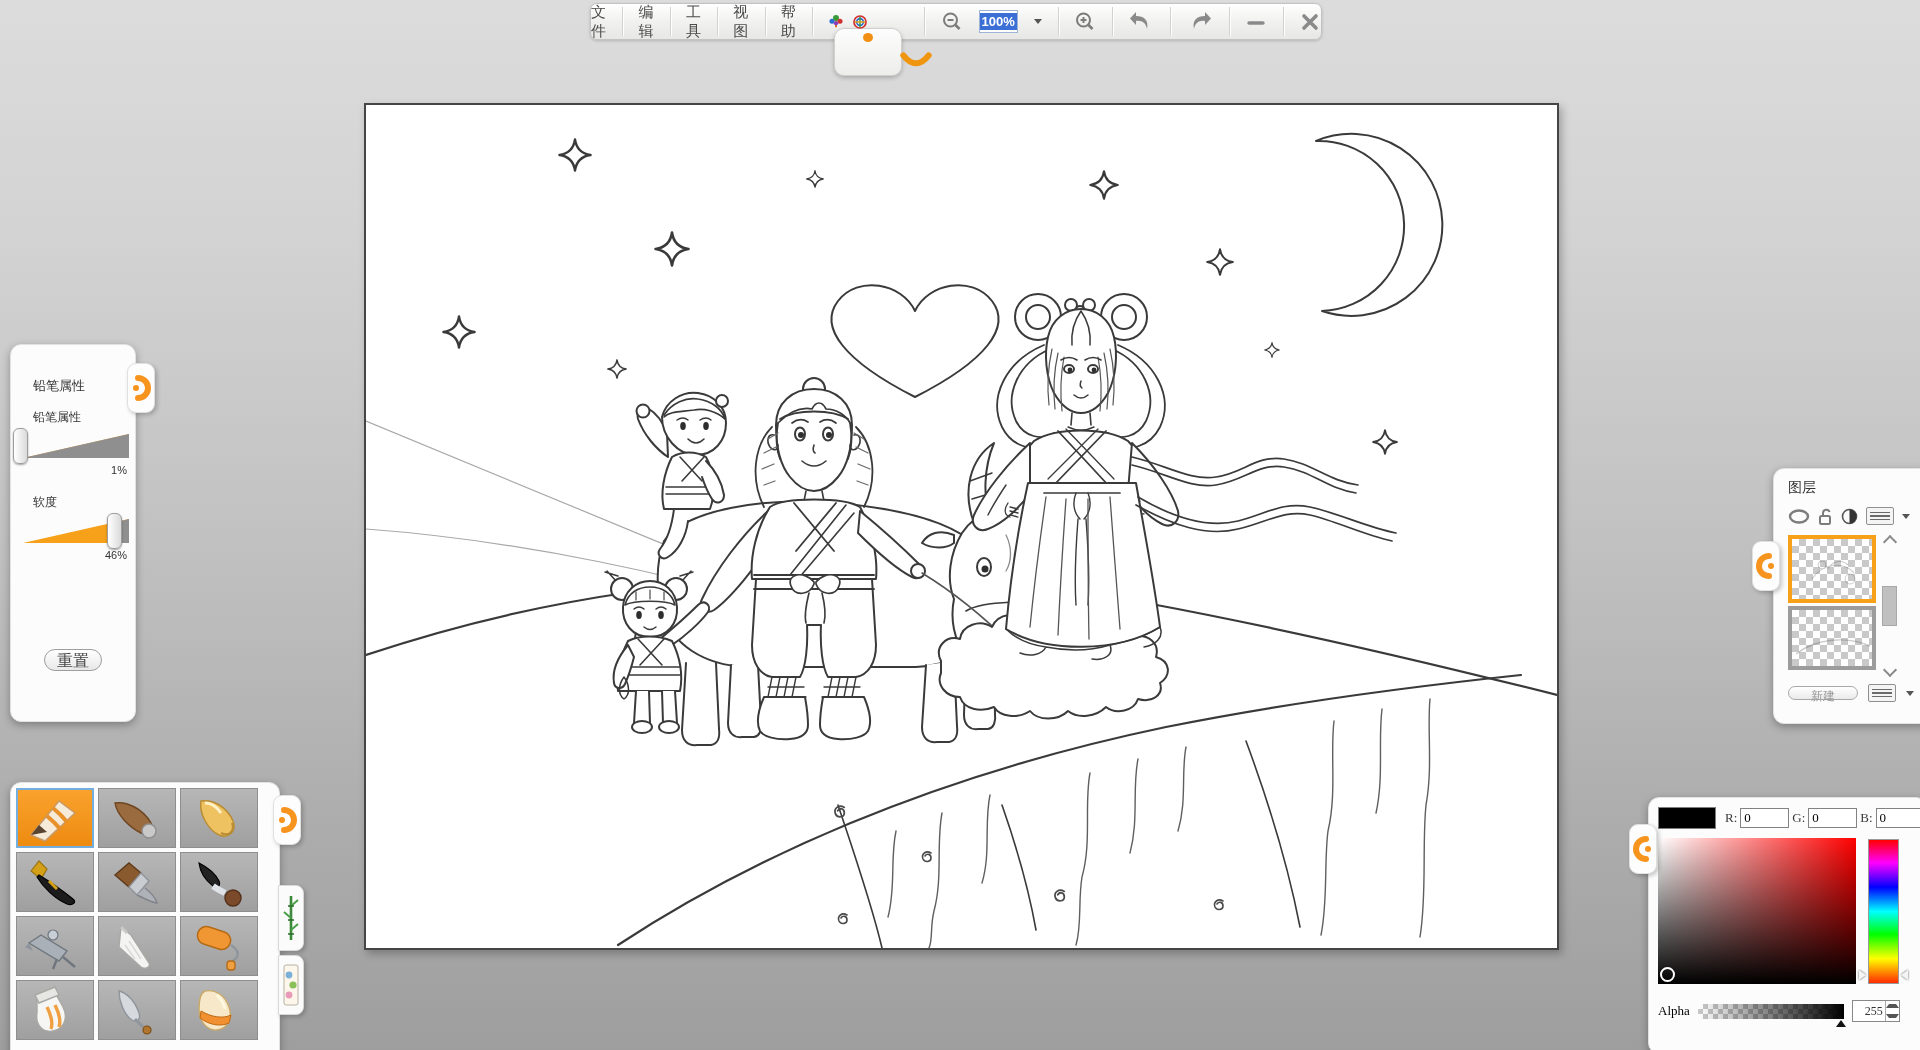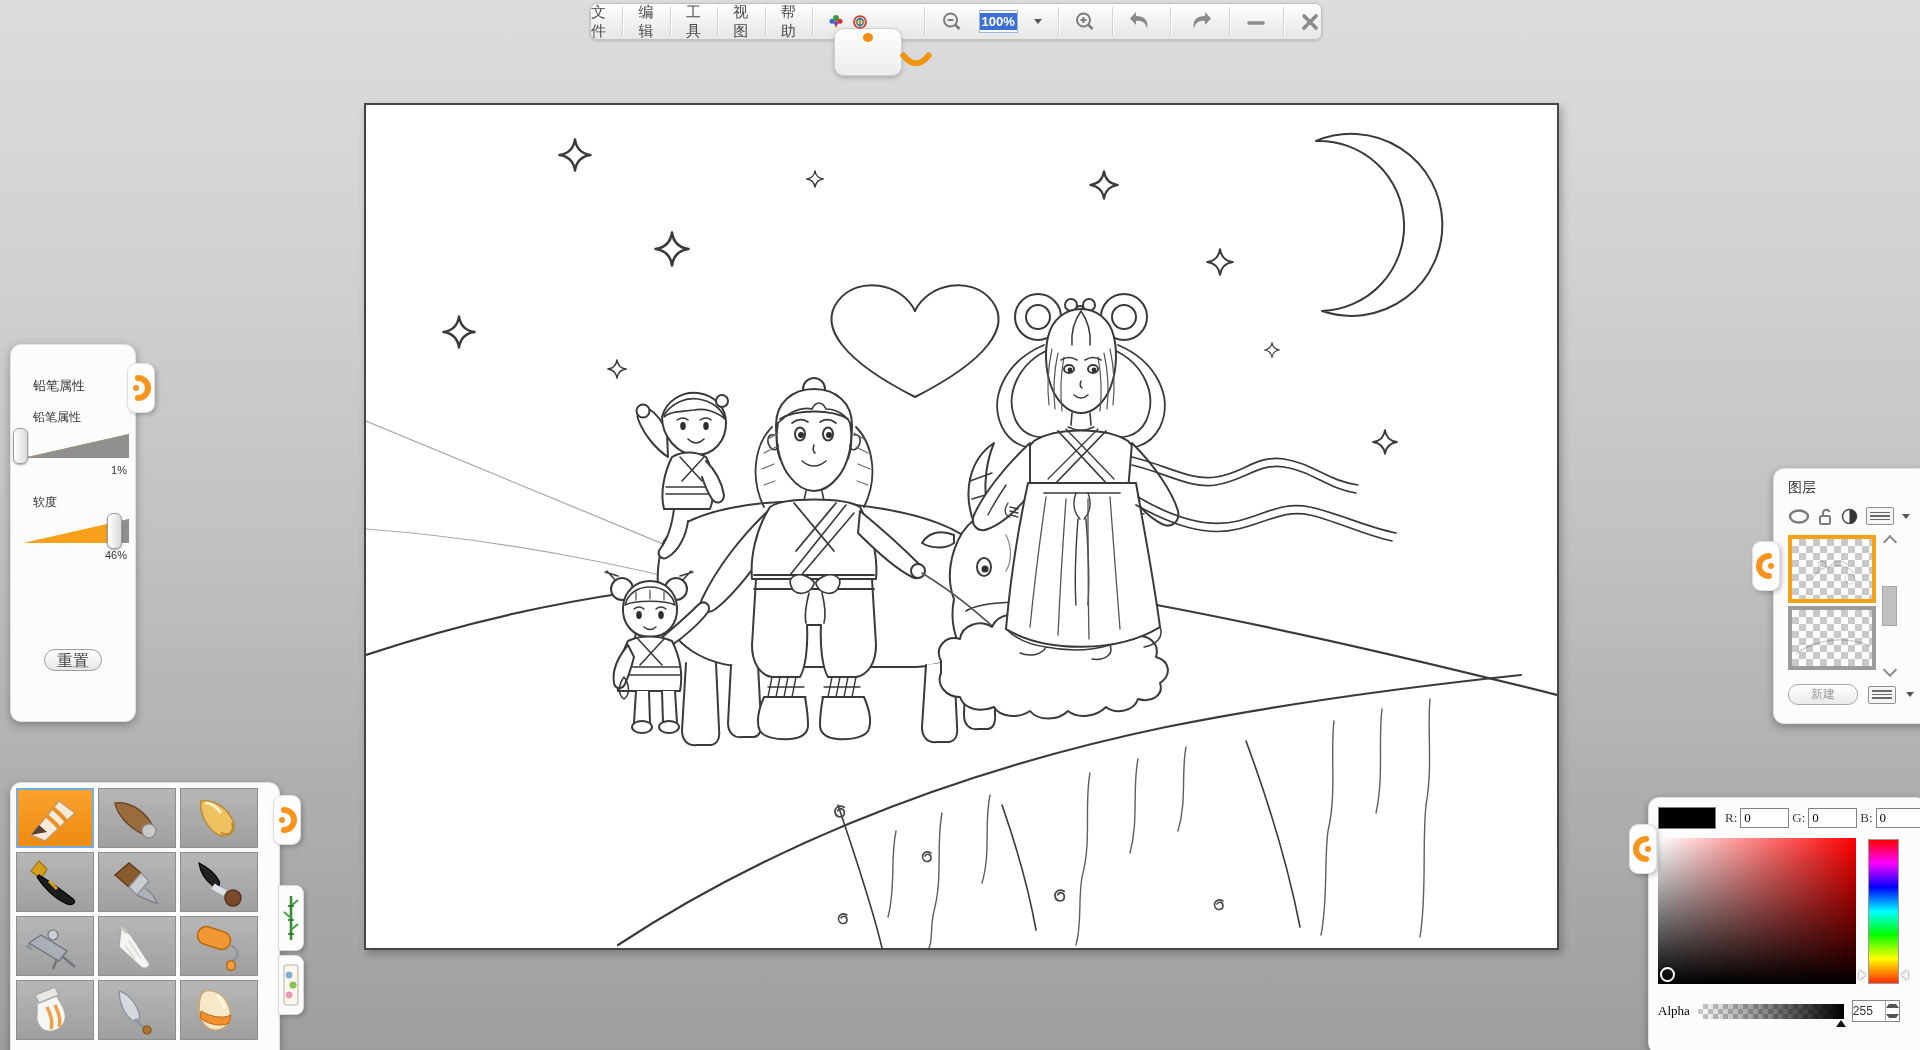--- a/index.html
+++ b/index.html
@@ -78,21 +78,21 @@
      background-size:14px 14px;background-position:0 0,7px 7px;background-color:#fff;}
   .lthumb{width:80px;height:60px;position:relative;overflow:hidden;}
   .lthumb.sel{border:4px solid #f7a11a;}
   .lthumb.unsel{border:4px solid #9c9c9c;height:56px;}
   .scrollbar{width:17px;height:138px;display:flex;flex-direction:column;align-items:center;justify-content:space-between;padding:2px 0;}
   .chev{width:8px;height:8px;border-left:2px solid #8a8a8a;border-top:2px solid #8a8a8a;}
   .chev.up{transform:rotate(45deg);}
   .chev.down{transform:rotate(225deg);}
   .sthumb2{width:13px;height:38px;background:#c0c0c0;border:1px solid #a8a8a8;}
   .newrow{display:flex;align-items:center;gap:10px;margin-top:7px;}
-  .newbtn{width:70px;height:21px;border:1px solid #a8a8a8;border-radius:10px;
+  .newbtn{width:70px;height:14px;border:1px solid #a8a8a8;border-radius:10px;
     background:linear-gradient(#ffffff,#eaeaea);font-size:12px;color:#9a9a9a;font-family:inherit;}
   .menuicon{width:20px;height:16px;border:1px solid #8f8f8f;border-radius:2px;background:#f4f4f4;
     display:flex;flex-direction:column;justify-content:center;gap:2px;padding:0 3px;}
   .menuicon i{display:block;height:1.5px;background:#6a6a6a;}
 
   
   .colors{left:1648px;top:797px;width:268px;height:246px;padding:9px 0 0 9px;}
   .crow{display:flex;align-items:center;gap:3px;}
   .swatch{width:56px;height:20px;border:1px solid #7d7d7d;margin-right:6px;}
   .clabel{font-family:"Liberation Serif",serif;font-size:13px;color:#3a3a3a;}
@@ -108,21 +108,21 @@
   .huemark{position:absolute;width:0;height:0;}
   .huemark.left{left:-9px;bottom:4px;border-top:5px solid transparent;border-bottom:5px solid transparent;border-left:7px solid #f5f5f5;filter:drop-shadow(0 0 1px #555);}
   .huemark.right{right:-9px;bottom:4px;border-top:5px solid transparent;border-bottom:5px solid transparent;border-right:7px solid #f5f5f5;filter:drop-shadow(0 0 1px #555);}
   .alpharow{display:flex;align-items:center;gap:8px;margin-top:16px;}
   .alabel{font-family:"Liberation Serif",serif;font-size:13px;color:#000000;}
   .alphaslider{position:relative;width:146px;height:15px;background-size:10px 10px;background-position:0 0,5px 5px;}
   .alphaslider .grad{position:absolute;inset:0;background:linear-gradient(to right,rgba(0,0,0,0),#000);}
   .amark{position:absolute;right:-2px;bottom:-8px;width:0;height:0;
     border-left:5px solid transparent;border-right:5px solid transparent;border-bottom:7px solid #111;}
   .spin{display:flex;width:46px;height:20px;border:1px solid #888;background:#fff;align-items:center;}
-  .spin .val{flex:1;text-align:left;font-size:12px;color:#333;padding-right:2px;}
+  .spin .val{flex:1;text-align:right;font-size:12px;color:#333;padding-right:2px;font-family:Liberation Serif, serif;}
   .spin .arrows{width:13px;height:100%;border-left:1px solid #aaa;display:flex;flex-direction:column;}
   .spin .arrows div{flex:1;display:flex;align-items:center;justify-content:center;}
   .tri-up{width:0;height:0;border-left:3px solid transparent;border-right:3px solid transparent;border-bottom:4px solid #555;}
   .tri-dn{width:0;height:0;border-left:3px solid transparent;border-right:3px solid transparent;border-top:4px solid #555;}
 </style>
 </head>
 <body>
 
 <div class="screen">
 

